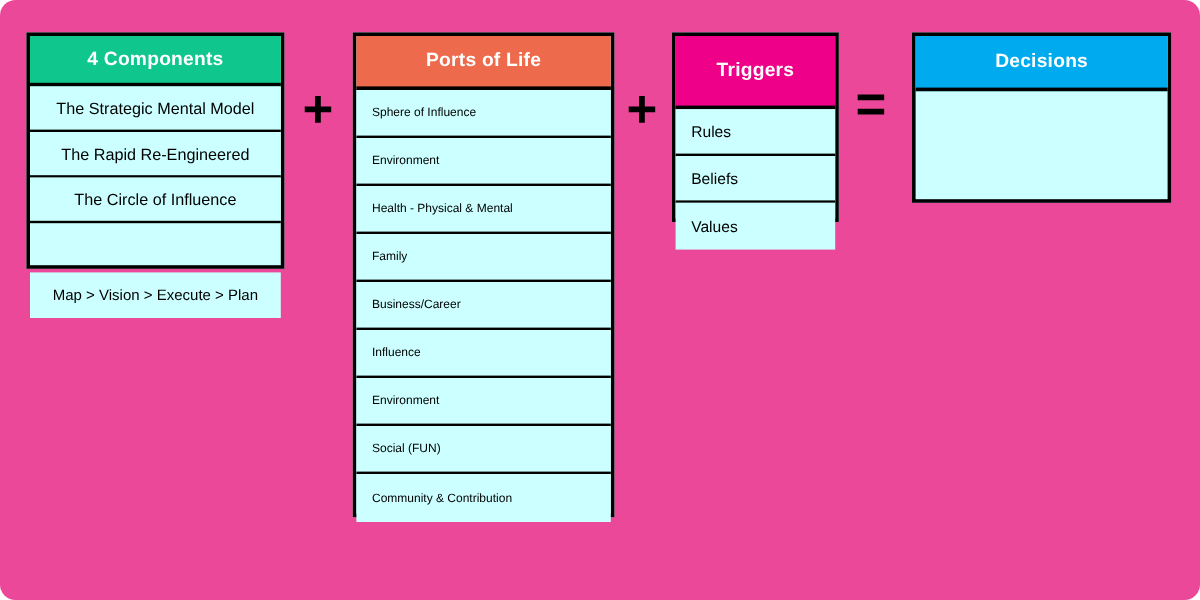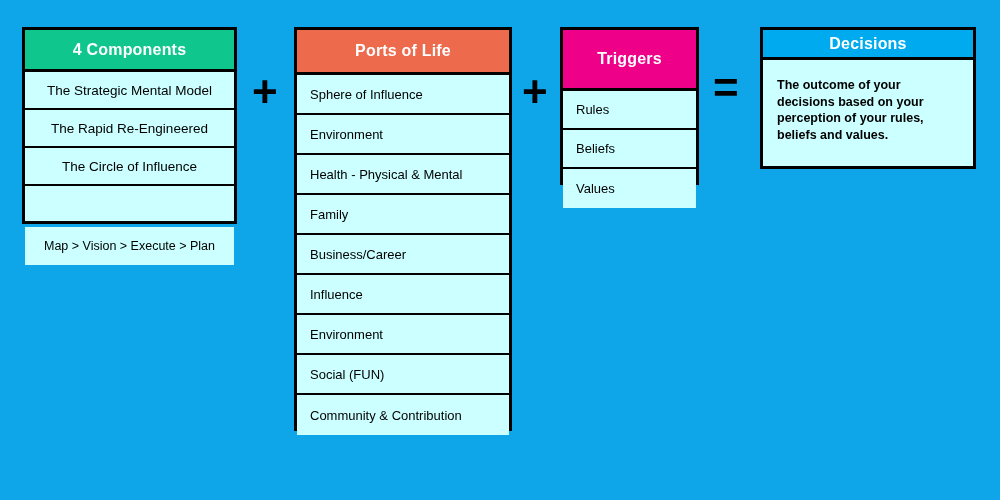--- a/index.html
+++ b/index.html
@@ -11,22 +11,23 @@
   body {
     width: 1000px;
     height: 500px;
     font-family: "Liberation Sans", sans-serif;
     -webkit-font-smoothing: antialiased;
   }
   .canvas {
     position: relative;
     width: 1000px;
     height: 500px;
-    background: #0ea5e9;
+    background: #ec4899;
     overflow: hidden;
+    border-radius: 13px;
   }
 
   
   .column {
     position: absolute;
     box-sizing: border-box;
     border: 3px solid #000000;
     background: #ccffff;
   }
   .col-header {
@@ -90,21 +91,21 @@
     width: 218px;
     height: 404px;
   }
   #col-ports .col-header {
     height: 45px;
     background: #ee6a4d;
     font-size: 16px;
   }
   #col-ports .row {
     height: 40px;
-    font-size: 13px;
+    font-size: 10px;
   }
 
   
   #col-triggers {
     left: 560px;
     top: 27px;
     width: 139px;
     height: 158px;
   }
   #col-triggers .col-header {
@@ -118,21 +119,21 @@
   }
 
   
   #col-decisions {
     left: 760px;
     top: 27px;
     width: 216px;
     height: 142px;
   }
   #col-decisions .col-header {
-    height: 30px;
+    height: 46px;
     background: #00aaee;
     font-size: 16px;
   }
   #col-decisions .note {
     box-sizing: border-box;
     width: 100%;
     height: 94px;
     background: #ccffff;
     color: #000000;
     font-size: 12.5px;
@@ -194,16 +195,15 @@
       <div class="row">Rules</div>
       <div class="row">Beliefs</div>
       <div class="row">Values</div>
     </div>
   </div>
 
   <div class="operator" id="op-equals">=</div>
 
   <div class="column" id="col-decisions">
     <div class="col-header">Decisions</div>
-    <div class="note">The outcome of your decisions based on your perception of your rules, beliefs and values.</div>
   </div>
 
 </div>
 
 </body></html>

